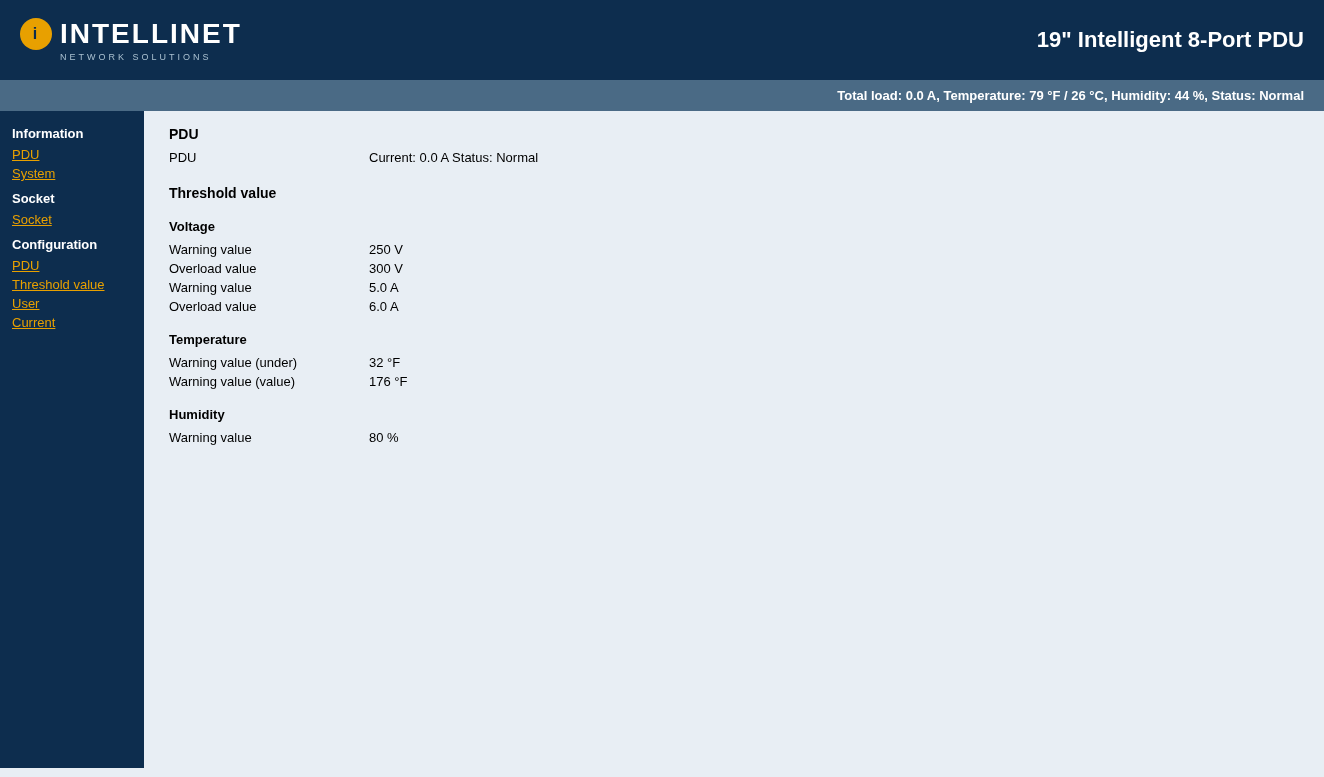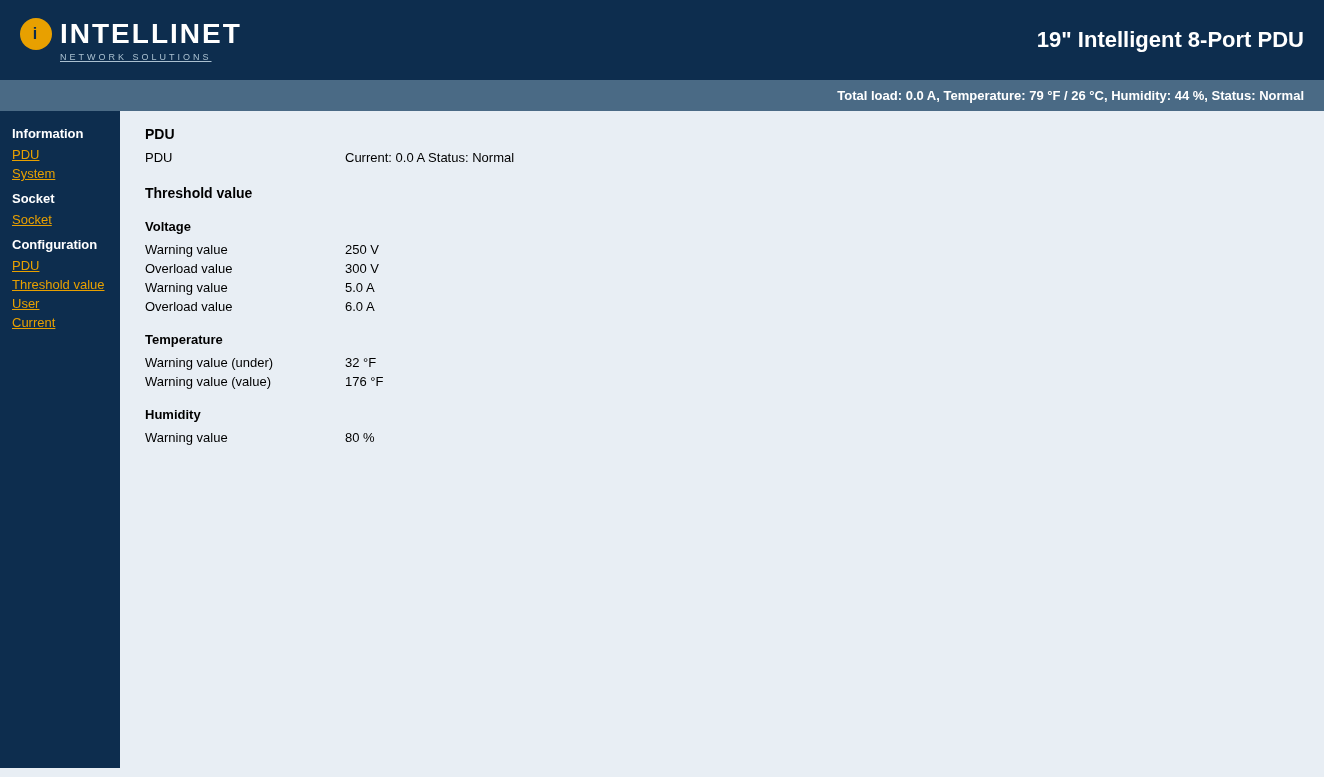--- a/index.html
+++ b/index.html
@@ -39,21 +39,20 @@
       color: #0d2d4e;
       font-weight: bold;
       font-size: 18px;
     }
     .logo-subtitle {
       color: #aac0d0;
       font-size: 9px;
       letter-spacing: 3px;
       margin-top: 2px;
       margin-left: 40px;
-      text-decoration: underline;
     }
     .page-title {
       color: white;
       font-size: 22px;
       font-weight: bold;
     }
 
     
     .status-bar {
       background: #4a6a85;
@@ -65,21 +64,21 @@
     }
 
     
     .layout {
       display: flex;
       min-height: calc(777px - 80px - 40px);
     }
 
     
     .sidebar {
-      width: 120px;
+      width: 144px;
       background: #0d2d4e;
       padding: 15px 12px;
       flex-shrink: 0;
     }
     .sidebar-section-label {
       color: white;
       font-size: 13px;
       font-weight: bold;
       margin-bottom: 6px;
       margin-top: 10px;

